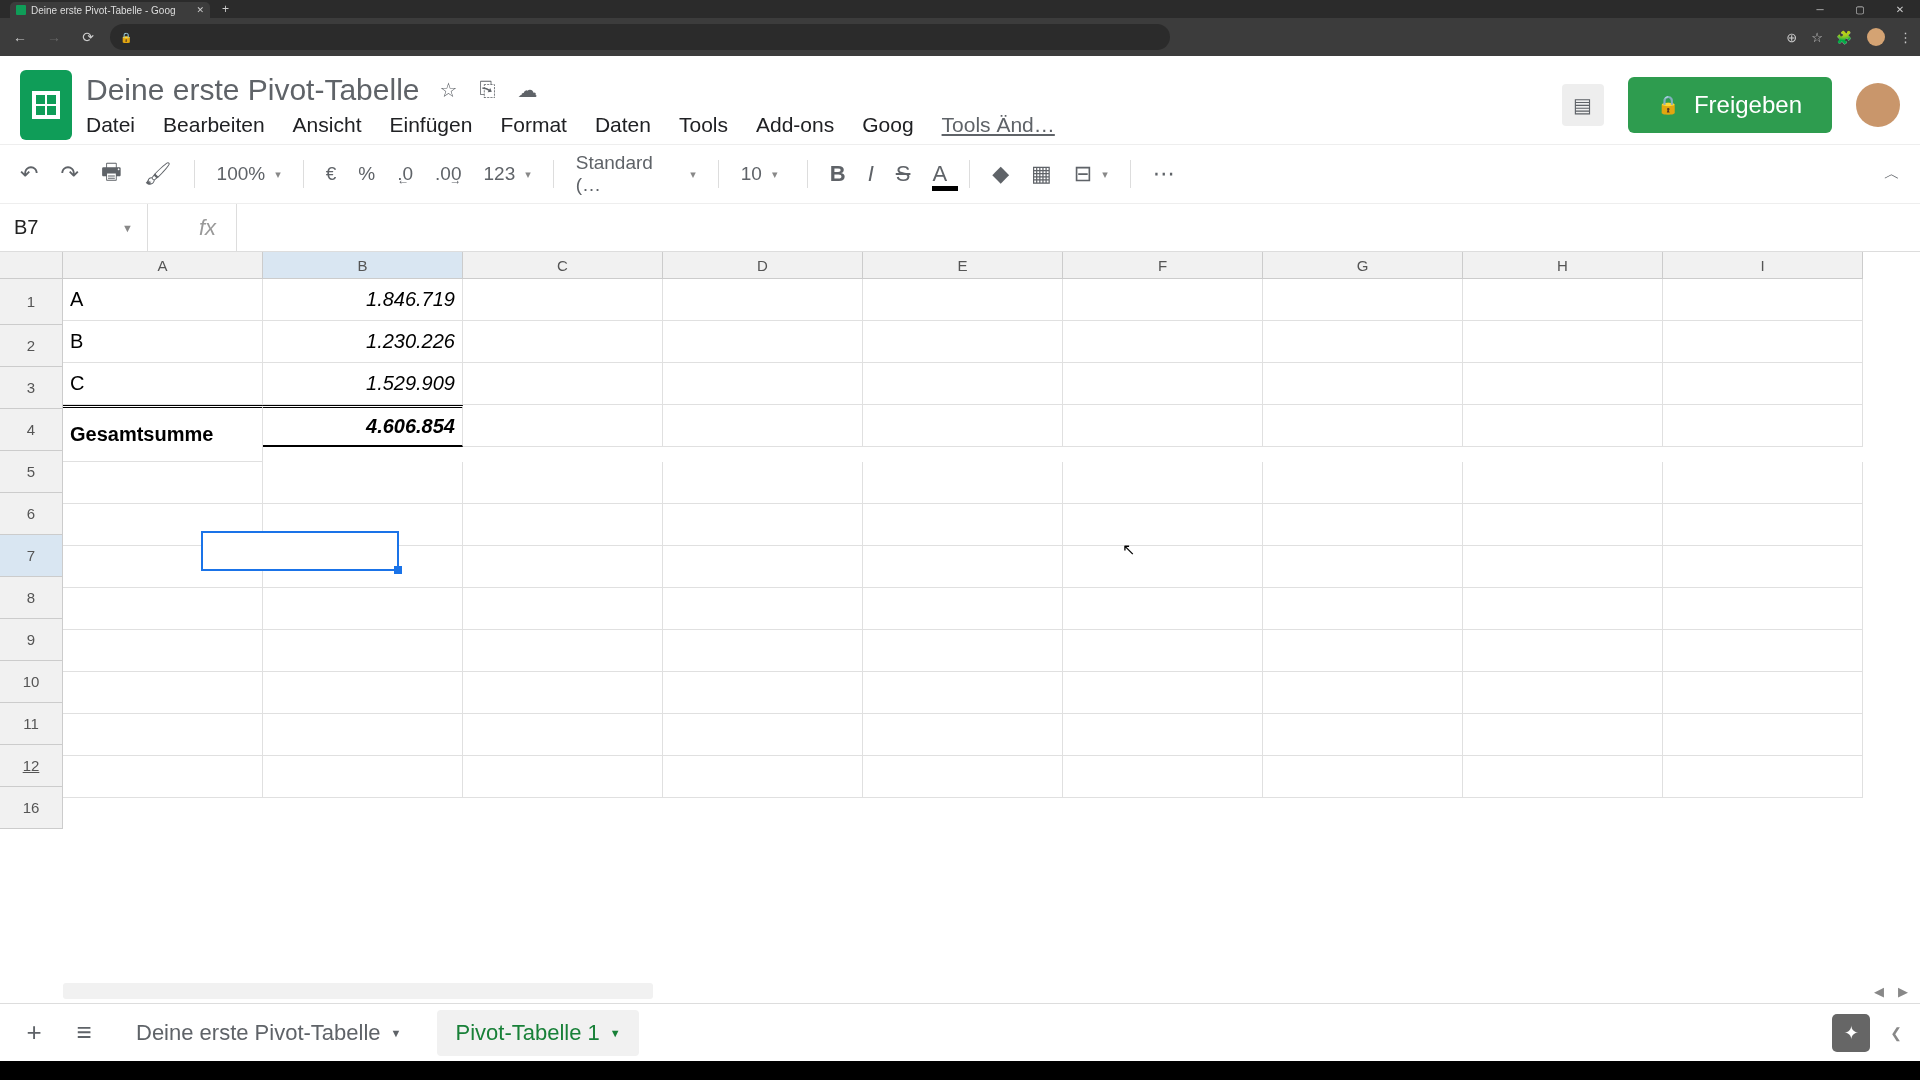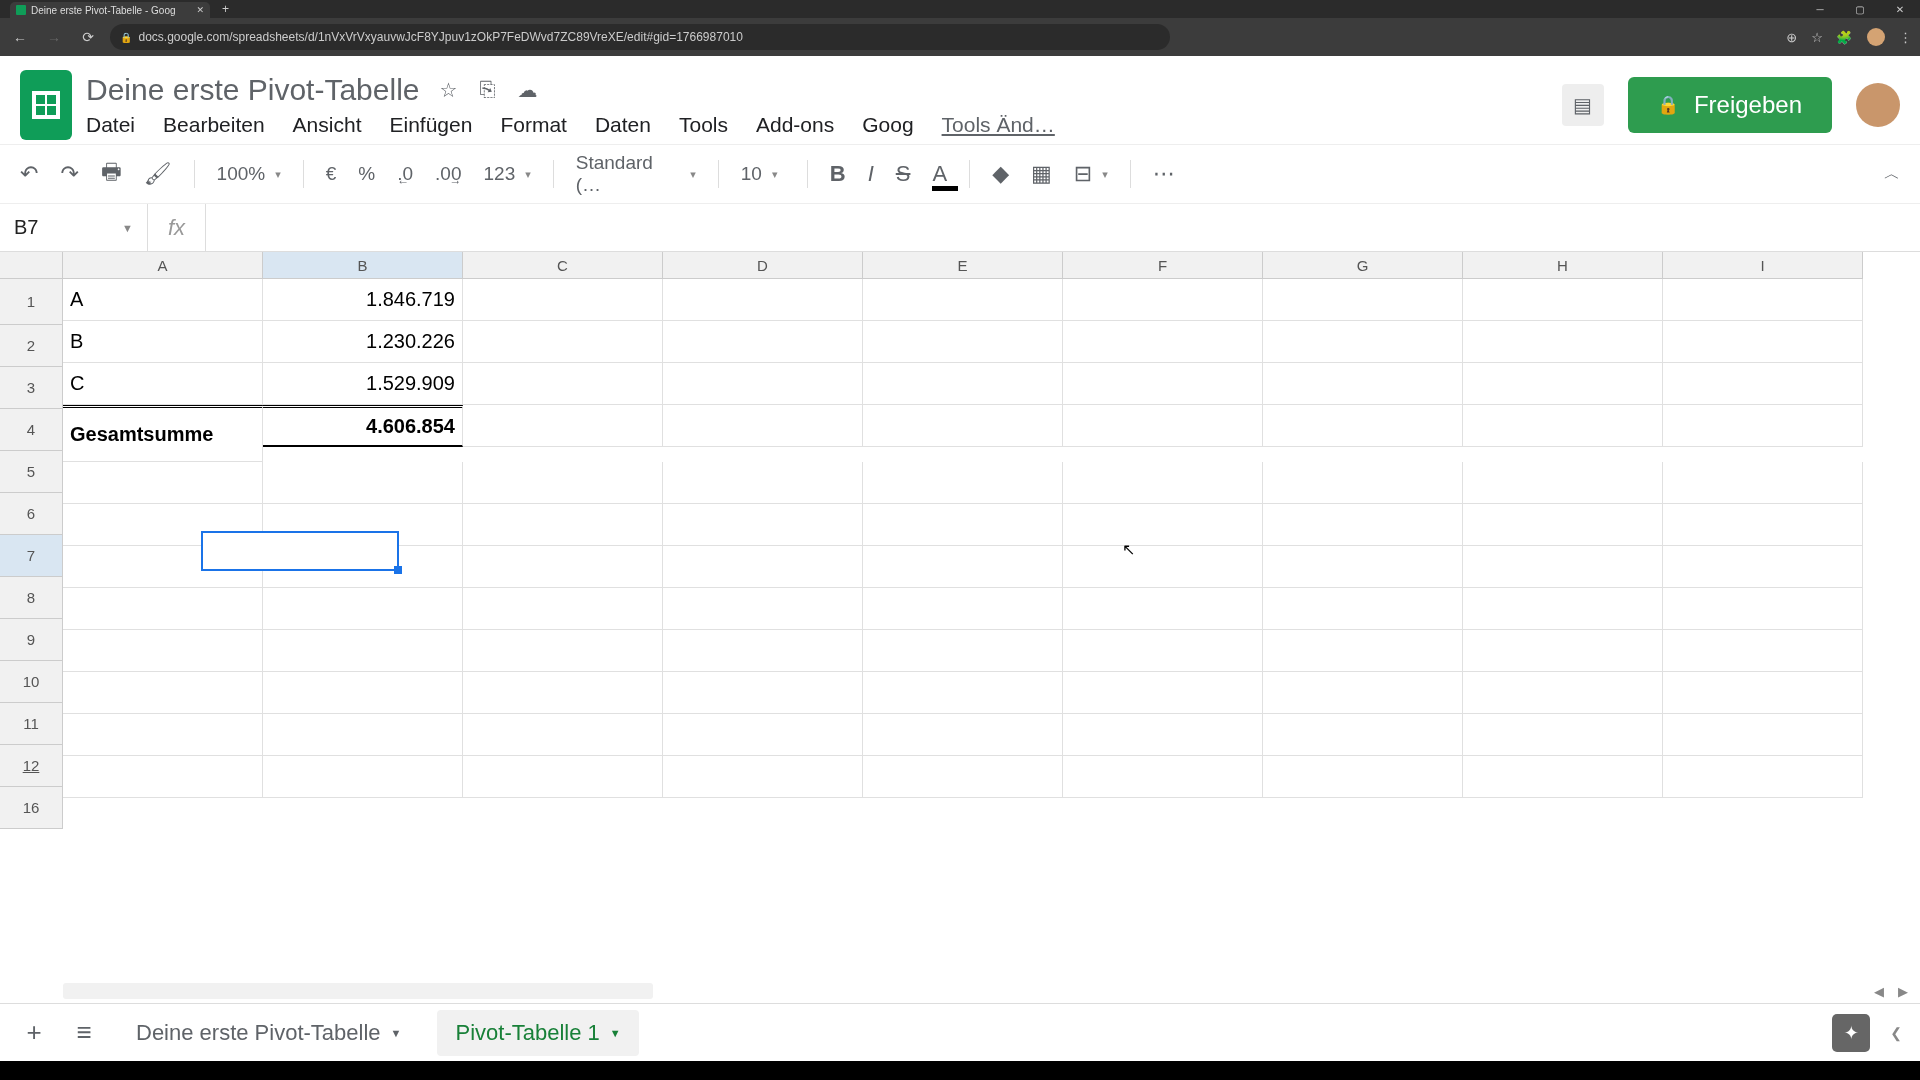--- a/index.html
+++ b/index.html
@@ -43,38 +43,38 @@
 .toolbar { border-top: 1px solid #eee; border-bottom: 1px solid #eee; height: 60px; display: flex; align-items: center; padding: 0 20px; gap: 22px; color: #5f6368; font-size: 22px; }
 .tb-sep { width: 1px; height: 28px; background: #ddd; }
 .tb-item { display: flex; align-items: center; gap: 6px; cursor: pointer; }
 .tb-drop::after { content: "▾"; font-size: 11px; color: #888; margin-left: 4px; }
 .tb-txt { font-size: 19px; }
 .text-color { position: relative; }
 .text-color-bar { position: absolute; bottom: -4px; left: 0; width: 26px; height: 5px; background: #000; }
 .tb-spacer { flex: 1; }
 .tb-caret-up { font-size: 16px; }
 
-.namebox-row { height: 48px; border-bottom: 1px solid #ddd; display: flex; align-items: center; }
+.namebox-row { height: 48px; border-bottom: 1px solid #ddd; display: flex; align-items: center; gap: 31px; }
 .namebox { width: 148px; border-right: 1px solid #ddd; height: 100%; display: flex; align-items: center; padding: 0 14px; font-size: 20px; color: #222; }
 .namebox-caret { margin-left: auto; font-size: 11px; color: #888; }
 .fx-box { padding: 0 20px; font-size: 22px; color: #999; font-style: italic; border-right: 1px solid #ddd; height: 100%; display: flex; align-items: center; }
 
 .grid-area { flex: 1; position: relative; overflow: hidden; display: flex; }
 .corner { width: 63px; height: 27px; background: #f1f1f1; border-right: 1px solid #ccc; border-bottom: 1px solid #ccc; position: absolute; top: 0; left: 0; z-index: 3; }
 .col-headers { position: absolute; top: 0; left: 63px; height: 27px; display: flex; z-index: 2; }
 .ch { background: #f1f1f1; border-right: 1px solid #ccc; border-bottom: 1px solid #ccc; display: flex; align-items: center; justify-content: center; font-size: 15px; color: #555; }
 .ch.active { background: #d9e6f2; }
 .row-headers { position: absolute; top: 27px; left: 0; width: 63px; z-index: 2; }
 .rh { background: #f1f1f1; border-right: 1px solid #ccc; border-bottom: 1px solid #ccc; display: flex; align-items: center; justify-content: center; font-size: 15px; color: #555; height: 42px; }
 .rh.active { background: #d9e6f2; }
 .cells { position: absolute; top: 27px; left: 63px; }
 .crow { display: flex; }
 .cell { border-right: 1px solid #e0e0e0; border-bottom: 1px solid #e0e0e0; height: 42px; display: flex; align-items: center; padding: 0 7px; font-size: 20px; background: #fff; }
 .cell.header { background: #8aa2c0; color: #fff; font-style: italic; }
-.cell.num { justify-content: flex-end; }
+.cell.num { justify-content: flex-end; font-style: italic; }
 .cell.total { border-top: 3px double #000; font-weight: bold; }
 .cell.total-val { border-top: 3px double #000; border-bottom: 2px solid #000; font-weight: bold; justify-content: flex-end; }
 
 .active-cell { position: absolute; border: 2px solid #1a73e8; background: #fff; z-index: 5; }
 .active-handle { position: absolute; width: 8px; height: 8px; background: #1a73e8; bottom: -5px; right: -5px; }
 
 .h-scrollbar { position: absolute; bottom: 0; left: 63px; height: 16px; background: #f1f1f1; width: 620px; border-radius: 3px; }
 
 .hdr-dropdown { position: absolute; top: 4px; right: 140px; width: 20px; height: 20px; background: #f1f1f1; display: flex; align-items: center; justify-content: center; font-size: 9px; color: #888; }
 
@@ -104,21 +104,20 @@
     <div class="win-btn">▢</div>
     <div class="win-btn">✕</div>
   </div>
 </div>
 <div class="addr-bar">
   <span class="nav-btn">←</span>
   <span class="nav-btn" style="color:#666">→</span>
   <span class="nav-btn">⟳</span>
   <div class="url-field">
     <span class="lock">🔒</span>
-    <span>docs.google.com/spreadsheets/d/1nVxVrVxyauvwJcF8YJpuv1zOkP7FeDWvd7ZC89VreXE/edit#gid=1766987010</span>
   </div>
   <div class="addr-right">
     <span class="addr-icon">⊕</span>
     <span class="addr-icon">☆</span>
     <span class="addr-icon">🧩</span>
     <div class="avatar-small"></div>
     <span class="addr-icon">⋮</span>
   </div>
 </div>
 

